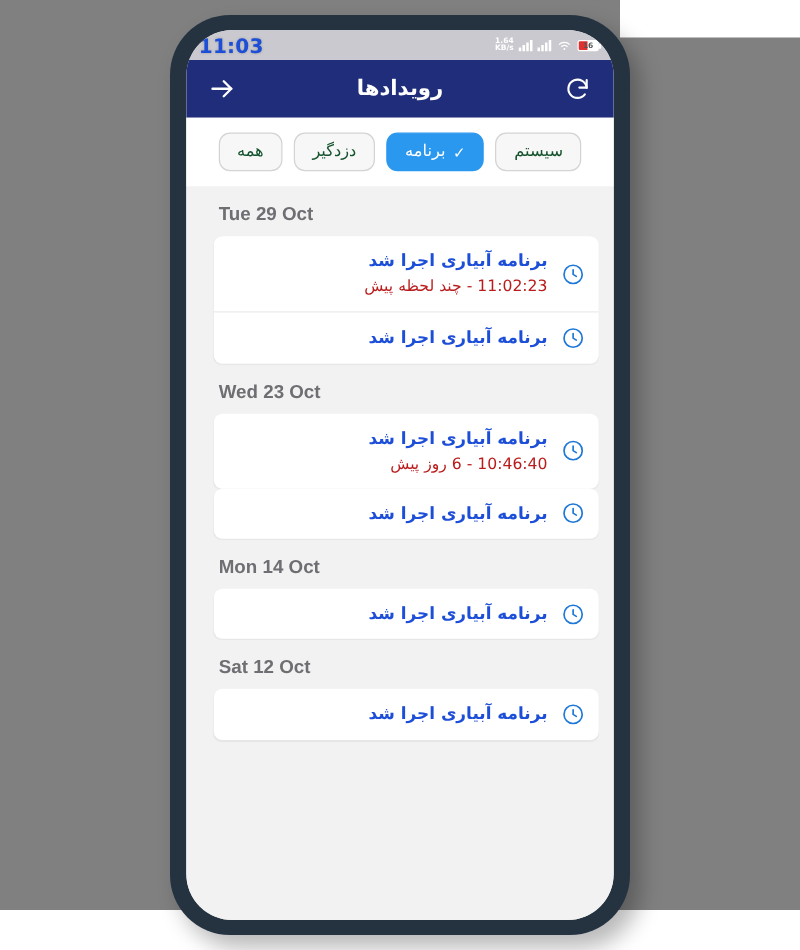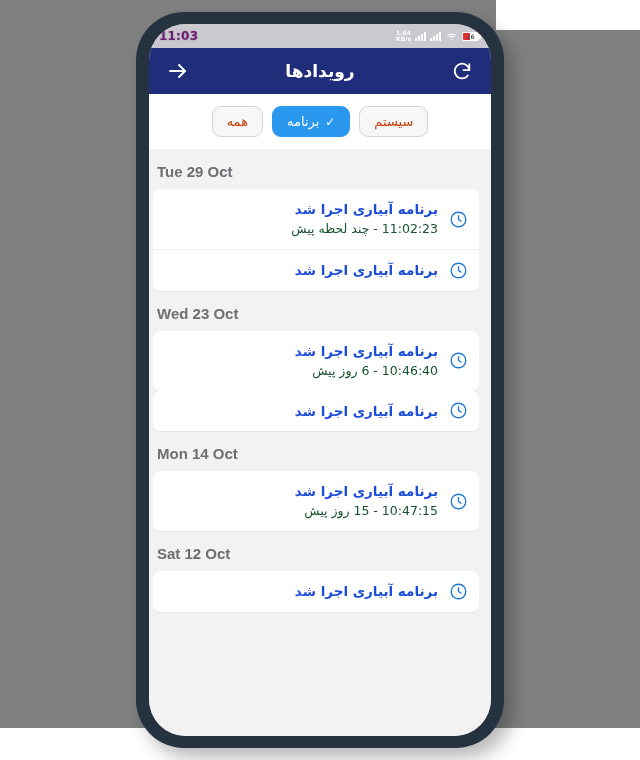--- a/index.html
+++ b/index.html
@@ -68,22 +68,22 @@
     height: 24px;
     background: #c9c9cf;
     display: flex;
     align-items: center;
     justify-content: space-between;
     padding: 0 12px 0 10px;
     box-sizing: border-box;
     direction: ltr;
   }
   #status-time {
-    font-size: 12px;
-    color: #701a75;
+    font-size: 16px;
+    color: #1d4ed8;
     font-weight: 600;
     letter-spacing: .2px;
     text-shadow: 0 0 2px rgba(0,0,0,.25);
     text-align: right;
   }
   #status-right {
     display: flex;
     align-items: center;
     gap: 4px;
   }
@@ -185,40 +185,40 @@
     justify-content: center;
     gap: 9px;
     box-sizing: border-box;
   }
   .chip {
     border: 1px solid #d4d4d4;
     background: #f7f7f7;
     border-radius: 9px;
     padding: 7px 14px;
     font-size: 13px;
-    color: #c2410c;
+    color: #14532d;
     display: flex;
     align-items: center;
     gap: 6px;
     cursor: pointer;
     white-space: nowrap;
     font-weight: 500;
   }
   .chip.active {
     background: #2b98f0;
     border-color: #2b98f0;
     color: #ffffff;
   }
   .chip .check {
     font-size: 12px;
     font-weight: 700;
   }
 
   #events-list {
-    padding: 0 12px 20px 4px;
+    padding: 0 12px 20px 22px;
   }
   .date-header {
     font-size: 15px;
     color: #6e6e73;
     font-weight: 700;
     text-align: left;
     direction: ltr;
     padding: 14px 4px 9px 4px;
     font-family: "Liberation Sans", sans-serif;
   }
@@ -250,21 +250,21 @@
     min-width: 0;
   }
   .event-title {
     font-size: 13.5px;
     color: #1d4ed8;
     font-weight: 700;
     line-height: 1.5;
   }
   .event-sub {
     font-size: 12.5px;
-    color: #14532d;
+    color: #b91c1c;
     line-height: 1.6;
   }
 </style>
 </head>
 <body>
 
 <div id="backdrop">
   <div id="gray-left"></div>
   <div id="gray-right"></div>
   <div id="bottom-white"></div>
@@ -322,20 +322,23 @@
 
       <div id="filters">
           <div class="chip">
             <span>سیستم</span>
           </div>
           <div class="chip active">
             <span class="check">✓</span>
             <span>برنامه</span>
           </div>
           <div class="chip">
+            <span>دزدگیر</span>
+          </div>
+          <div class="chip">
             <span>همه</span>
           </div>
         </div>
 
       <div id="events-list">
           <div class="date-header">Tue 29 Oct</div>
           <div class="group-card">
             <div class="event-row">
               <span class="event-icon">
                 <svg width="19" height="19" viewBox="0 0 24 24" fill="none" stroke="currentColor" stroke-width="1.7" stroke-linecap="round">
@@ -392,21 +395,20 @@
           <div class="group-card">
             <div class="event-row">
               <span class="event-icon">
                 <svg width="19" height="19" viewBox="0 0 24 24" fill="none" stroke="currentColor" stroke-width="1.7" stroke-linecap="round">
                   <circle cx="12" cy="12" r="9.2"></circle>
                   <path d="M12 7.3V12l3.2 2"></path>
                 </svg>
               </span>
               <div class="event-text">
                 <div class="event-title">برنامه آبیاری اجرا شد</div>
-                <div class="event-sub">10:47:15 - 15 روز پیش</div>
               </div>
             </div>
           </div>
           <div class="date-header">Sat 12 Oct</div>
           <div class="group-card">
             <div class="event-row">
               <span class="event-icon">
                 <svg width="19" height="19" viewBox="0 0 24 24" fill="none" stroke="currentColor" stroke-width="1.7" stroke-linecap="round">
                   <circle cx="12" cy="12" r="9.2"></circle>
                   <path d="M12 7.3V12l3.2 2"></path>

